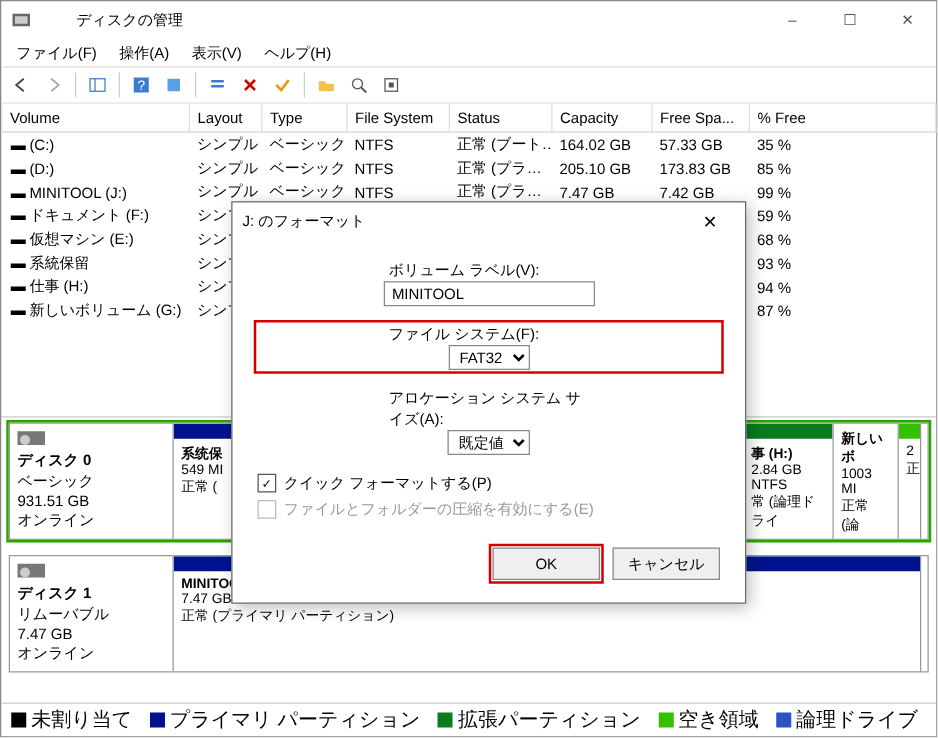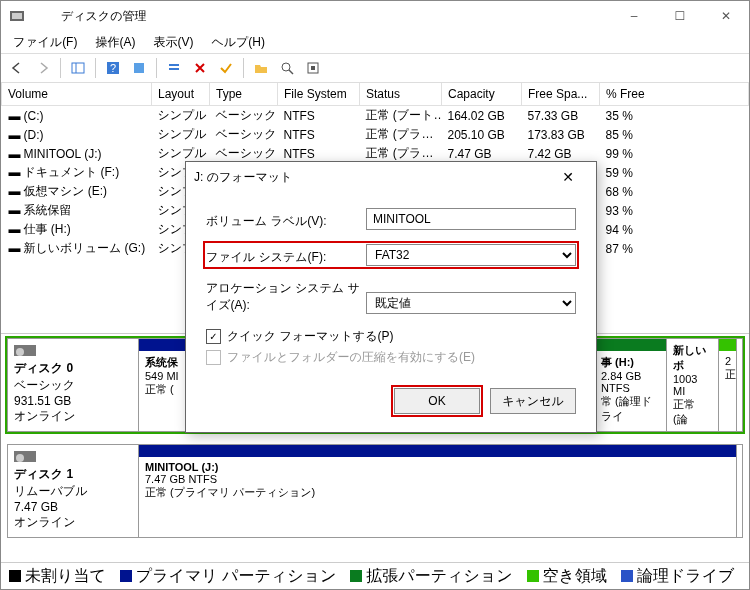--- a/index.html
+++ b/index.html
@@ -37,21 +37,21 @@
   .bar.lime{background:#34c200;}
   
   .legend{border-top:1px solid #ccc;height:26px;display:flex;align-items:center;gap:14px;padding:0 8px;font-size:16px;}
   .swatch{display:inline-block;width:12px;height:12px;margin-right:4px;vertical-align:middle;}
   
   .dialog{position:absolute;left:184px;top:160px;width:410px;background:#fff;border:1px solid #666;box-shadow:3px 3px 12px rgba(0,0,0,.25);z-index:10;}
   .dlgtitle{height:30px;display:flex;align-items:center;padding:0 8px;font-size:12px;}
   .dlgtitle .title{flex:1;}
   .dlgclose{width:40px;height:30px;display:flex;align-items:center;justify-content:center;font-size:14px;}
   .dlgbody{padding:16px 20px 18px 20px;}
-  .frow{display:flex;align-items:flex-end;margin-bottom:14px;}
+  .frow{display:flex;align-items:center;margin-bottom:14px;flex-direction:column;}
   .flabel{width:160px;}
   .finput{flex:1;height:22px;border:1px solid #888;padding:2px 6px;box-sizing:border-box;font-family:inherit;font-size:12px;}
   .fselect{flex:1;height:22px;border:1px solid #888;padding:1px 4px;box-sizing:border-box;font-family:inherit;font-size:12px;background:#fff;}
   .hl-red{outline:2px solid #d40000;outline-offset:1px;}
   .chkrow{display:flex;align-items:center;margin:4px 0;gap:6px;}
   .chk{width:13px;height:13px;border:1px solid #555;display:inline-flex;align-items:center;justify-content:center;font-size:10px;}
   .btnrow{display:flex;justify-content:flex-end;gap:10px;margin-top:22px;}
   .btn{min-width:84px;height:24px;border:1px solid #888;background:#efefef;display:flex;align-items:center;justify-content:center;font-size:12px;}
   .gray{color:#999;}
   .greenframe{outline:2px solid #2aa500;outline-offset:0;}

